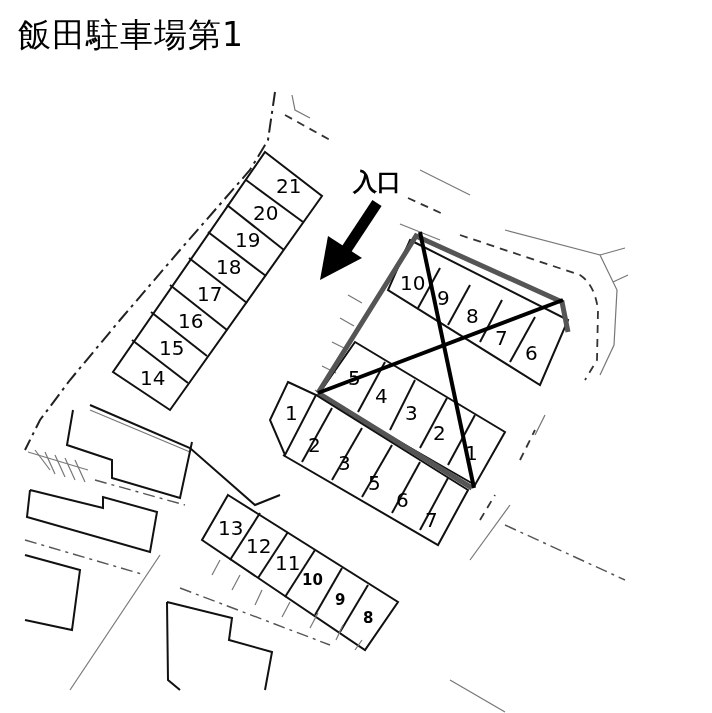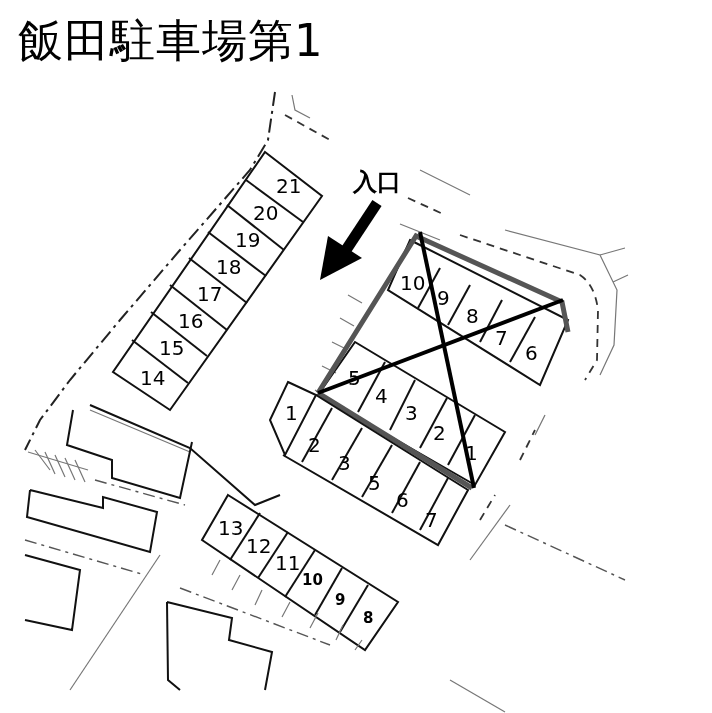--- a/index.html
+++ b/index.html
@@ -1,17 +1,17 @@
 <!DOCTYPE html>
 <html><head>
 <meta charset="utf-8">
 <style>
   html, body { margin: 0; padding: 0; background: #ffffff; }
   body { width: 712px; height: 713px; position: relative; overflow: hidden; font-family: "DejaVu Sans", sans-serif; }
-  .title { position: absolute; left: 18px; top: 18px; font-size: 45px; color: #000; letter-spacing: 1px; line-height: 1; font-family: "DejaVu Sans", sans-serif; }
+  .title { position: absolute; left: 18px; top: 18px; font-size: 33px; color: #000; letter-spacing: 1px; line-height: 1; font-family: "DejaVu Sans", sans-serif; }
   svg { position: absolute; left: 0; top: 0; }
   .num { font-family: "DejaVu Sans", sans-serif; font-size: 20px; fill: #000; }
   .numb { font-family: "DejaVu Sans", sans-serif; font-size: 15px; font-weight: bold; fill: #000; }
   .ent { font-family: "DejaVu Sans", sans-serif; font-size: 24px; font-weight: bold; fill: #000; }
   .stall { fill: none; stroke: #111; stroke-width: 2; }
   .thin { fill: none; stroke: #777; stroke-width: 1.2; }
   .bld { fill: none; stroke: #111; stroke-width: 2; }
   .dashdot { fill: none; stroke: #222; stroke-width: 2; stroke-dasharray: 14 5 3 5; }
   .dashdotthin { fill: none; stroke: #555; stroke-width: 1.4; stroke-dasharray: 12 5 3 5; }
   .dash { fill: none; stroke: #333; stroke-width: 1.8; stroke-dasharray: 8 6; }

